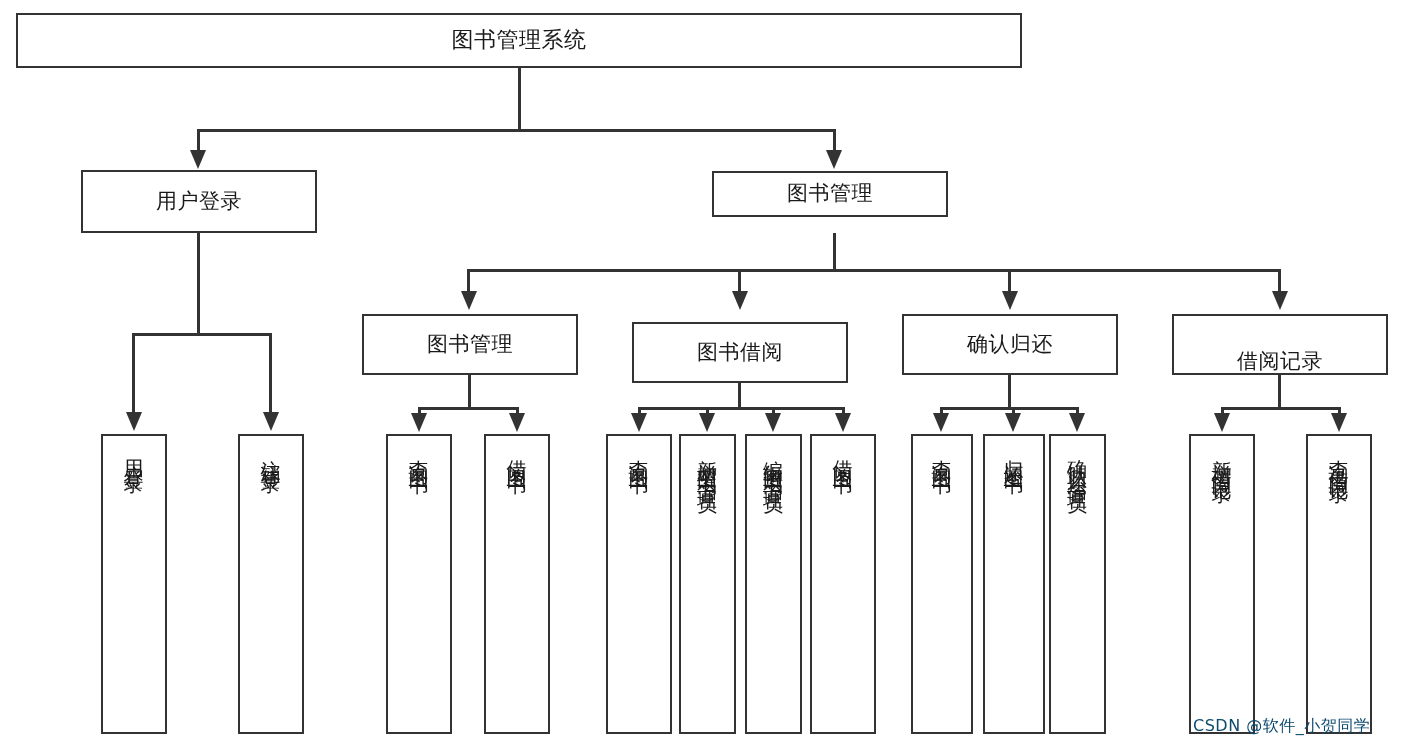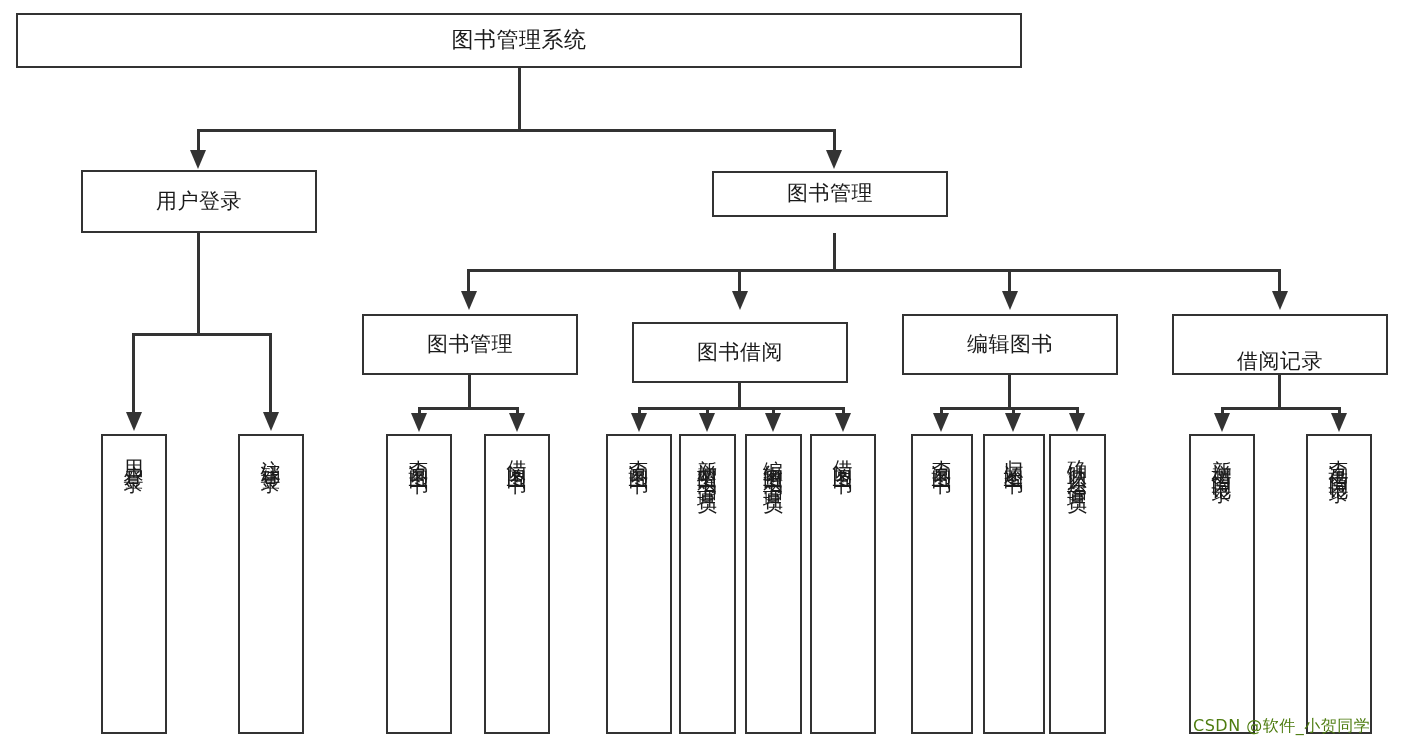--- a/index.html
+++ b/index.html
@@ -67,21 +67,21 @@
     width: 0;
     height: 0;
     border-left: 8px solid transparent;
     border-right: 8px solid transparent;
     border-top: 19px solid #333333;
   }
 
   
   #watermark {
     position: absolute;
-    color: #4d7c0f;
+    color: #0c4a6e;
     font-size: 16px;
     white-space: nowrap;
     letter-spacing: 0.5px;
   }
 </style>
 </head>
 <body>
 
 <div id="canvas">
 
@@ -155,21 +155,21 @@
     <span class="node-label">图书管理</span>
   </div>
 
   <div class="node" style="left:362px; top:314px; width:216px; height:61px;">
     <span class="node-label">图书管理</span>
   </div>
   <div class="node" style="left:632px; top:322px; width:216px; height:61px;">
     <span class="node-label">图书借阅</span>
   </div>
   <div class="node" style="left:902px; top:314px; width:216px; height:61px;">
-    <span class="node-label">编辑图书</span>
+    <span class="node-label">确认归还</span>
   </div>
   <div class="node" style="left:1172px; top:314px; width:216px; height:61px;align-items:flex-end;">
     <span class="node-label">借阅记录</span>
   </div>
 
   <div class="node leaf" style="left:101px; top:434px; width:66px; height:300px;">
     <span class="node-label">用户登录</span>
   </div>
   <div class="node leaf" style="left:238px; top:434px; width:66px; height:300px;">
     <span class="node-label">注销登录</span>

